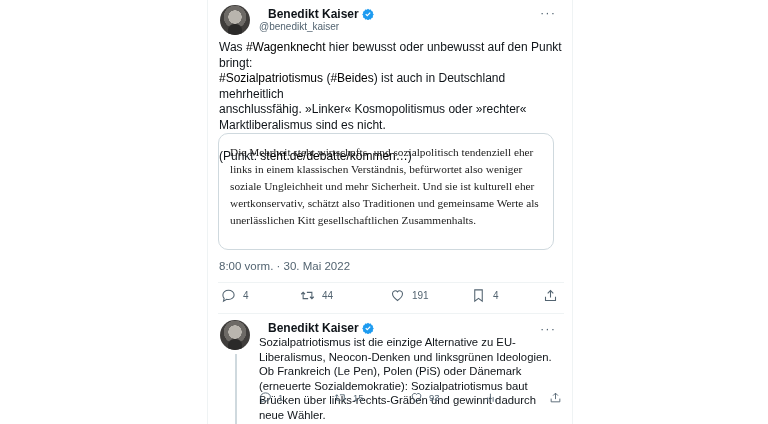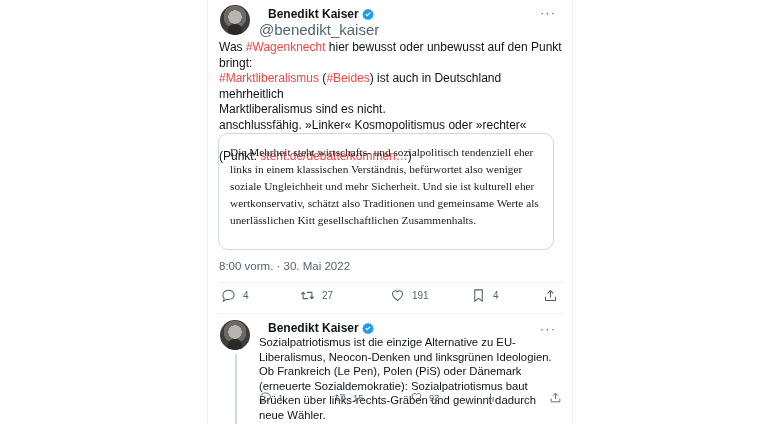--- a/index.html
+++ b/index.html
@@ -19,30 +19,30 @@
     background: radial-gradient(circle at 50% 40%, #b9b5ae 0 28%, #6d6a66 29% 48%, #3f3d3b 49% 100%);
     overflow: hidden;
   }
   .avatar::after {
     content: ""; position: absolute; left: 8px; top: 19px; width: 14px; height: 12px;
     background: #2b2a29; border-radius: 6px 6px 0 0;
   }
   .name-row { position: absolute; left: 41px; top: 4px; display: flex; align-items: center; }
   .name { font-weight: bold; font-size: 12px; color: #0f1419; padding-left: 9px; }
   .verified { margin-left: 3px; width: 12px; height: 12px; }
-  .handle { position: absolute; left: 41px; top: 18px; font-size: 15px; color: #536471; }
+  .handle { position: absolute; left: 41px; top: 18px; font-size: 10px; color: #536471; }
   .more { position: absolute; right: 8px; top: 2px; font-size: 13px; color: #536471; letter-spacing: 1px; }
 
   .text {
     position: absolute; left: 1px; top: 40px; width: 345px;
     font-size: 12px; line-height: 15.5px; color: #0f1419;
   }
   .text p { margin: 0; }
   .text .gap { height: 15.5px; }
-  .link { color: #ef4444; }
+  .link { color: #000000; }
 
   .quote-card {
     position: absolute; left: 0; top: 133px; width: 336px; height: 117px;
     border: 1px solid #cfd9de; border-radius: 10px; overflow: hidden;
     padding: 10px 10px 0 11px;
     font-family: "Liberation Serif", "DejaVu Serif", serif; font-size: 11.3px; line-height: 17px; color: #222;
   }
   .quote-card .gap { height: 17px; }
 
   .timestamp { position: absolute; left: 1px; top: 260px; font-size: 11.5px; color: #536471; }
@@ -87,24 +87,24 @@
       </div>
       <div class="handle">@benedikt_kaiser</div>
       <div class="more">···</div>
     </div>
 
     <div class="text">
       <p>
         <span>Was </span><span class="link">#Wagenknecht</span><span> hier bewusst oder unbewusst auf den Punkt bringt:</span>
       </p>
       <p>
-        <span class="link">#Marktliberalismus</span><span> (</span><span class="link">#Beides</span><span>) ist auch in Deutschland mehrheitlich</span>
+        <span class="link">#Sozialpatriotismus</span><span> (</span><span class="link">#Beides</span><span>) ist auch in Deutschland mehrheitlich</span>
       </p>
+      <p>anschlussfähig. »Linker« Kosmopolitismus oder »rechter«</p>
       <p>Marktliberalismus sind es nicht.</p>
-      <p>anschlussfähig. »Linker« Kosmopolitismus oder »rechter«</p>
       <div class="gap"></div>
       <p>
         <span>(Punkt: </span><span class="link">steht.de/debatte/kommen…</span><span>)</span>
       </p>
     </div>
 
     <div class="quote-card">
       <p>Die Mehrheit steht wirtschafts- und sozialpolitisch tendenziell eher links in einem klassischen Verständnis, befürwortet also weniger soziale Ungleichheit und mehr Sicherheit. Und sie ist kulturell eher wertkonservativ, schätzt also Traditionen und gemeinsame Werte als unerlässlichen Kitt gesellschaftlichen Zusammenhalts.</p>
       <div class="gap"></div>
       <p>Beides wiederum steht in Verbindung, denn ohne Zusammengehörigkeitsgefühl kann es auch keinen Sozialstaat geben. Das Kontrastprogramm zu dieser</p>
@@ -117,21 +117,21 @@
       <div class="action" style="left:3px">
         <svg viewBox="0 0 24 24">
             <path d="M12 3.5c5 0 9 3.3 9 7.5s-4 7.5-9 7.5c-1 0-2-.1-2.9-.4L4 21l1-4.3C3.8 15.3 3 13.2 3 11c0-4.2 4-7.5 9-7.5z"></path>
           </svg>
         <span>4</span>
       </div>
       <div class="action" style="left:82px">
         <svg viewBox="0 0 24 24">
             <path d="M5 7v10h8M2 10l3-3 3 3M19 17V7h-8M22 14l-3 3-3-3"></path>
           </svg>
-        <span>27</span>
+        <span>44</span>
       </div>
       <div class="action" style="left:172px">
         <svg viewBox="0 0 24 24">
             <path d="M12 20s-8-5.2-8-11a4.5 4.5 0 0 1 8-2.8A4.5 4.5 0 0 1 20 9c0 5.8-8 11-8 11z"></path>
           </svg>
         <span>191</span>
       </div>
       <div class="action" style="left:253px">
         <svg viewBox="0 0 24 24">
             <path d="M6 3h12v18l-6-4.5L6 21z"></path>

